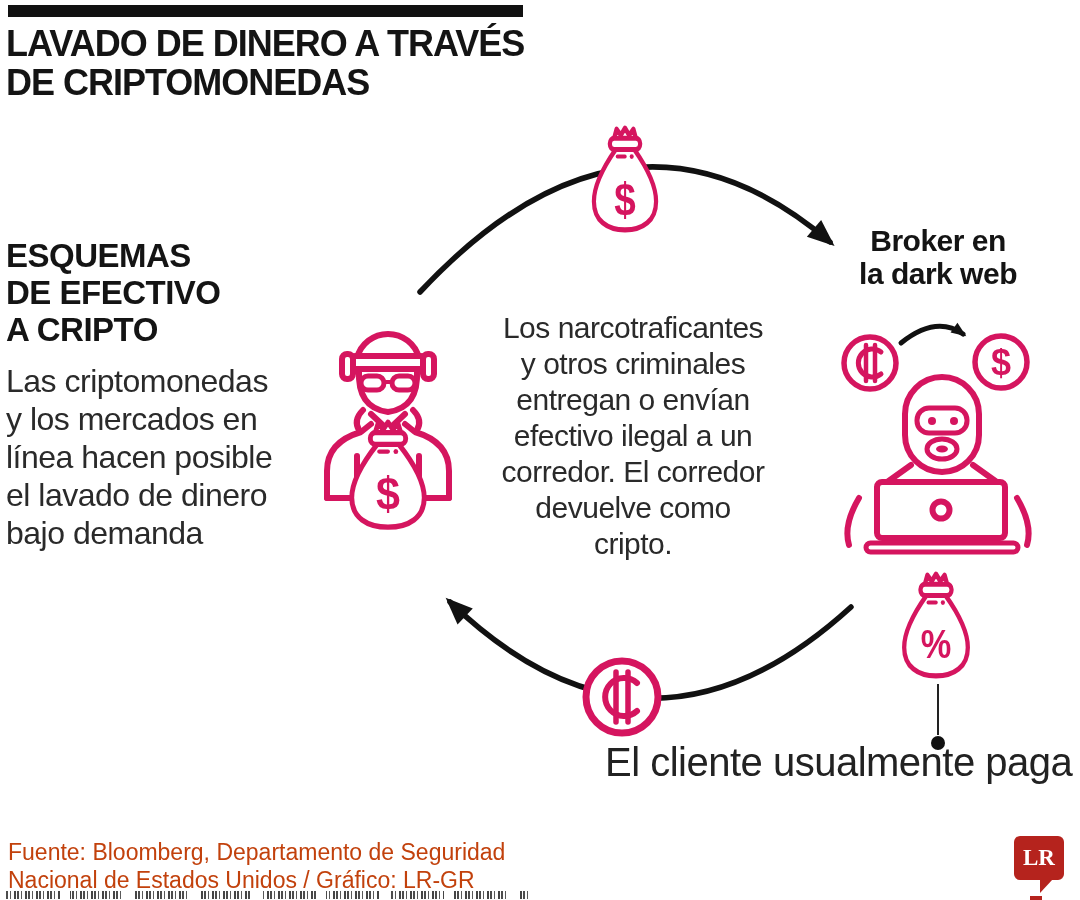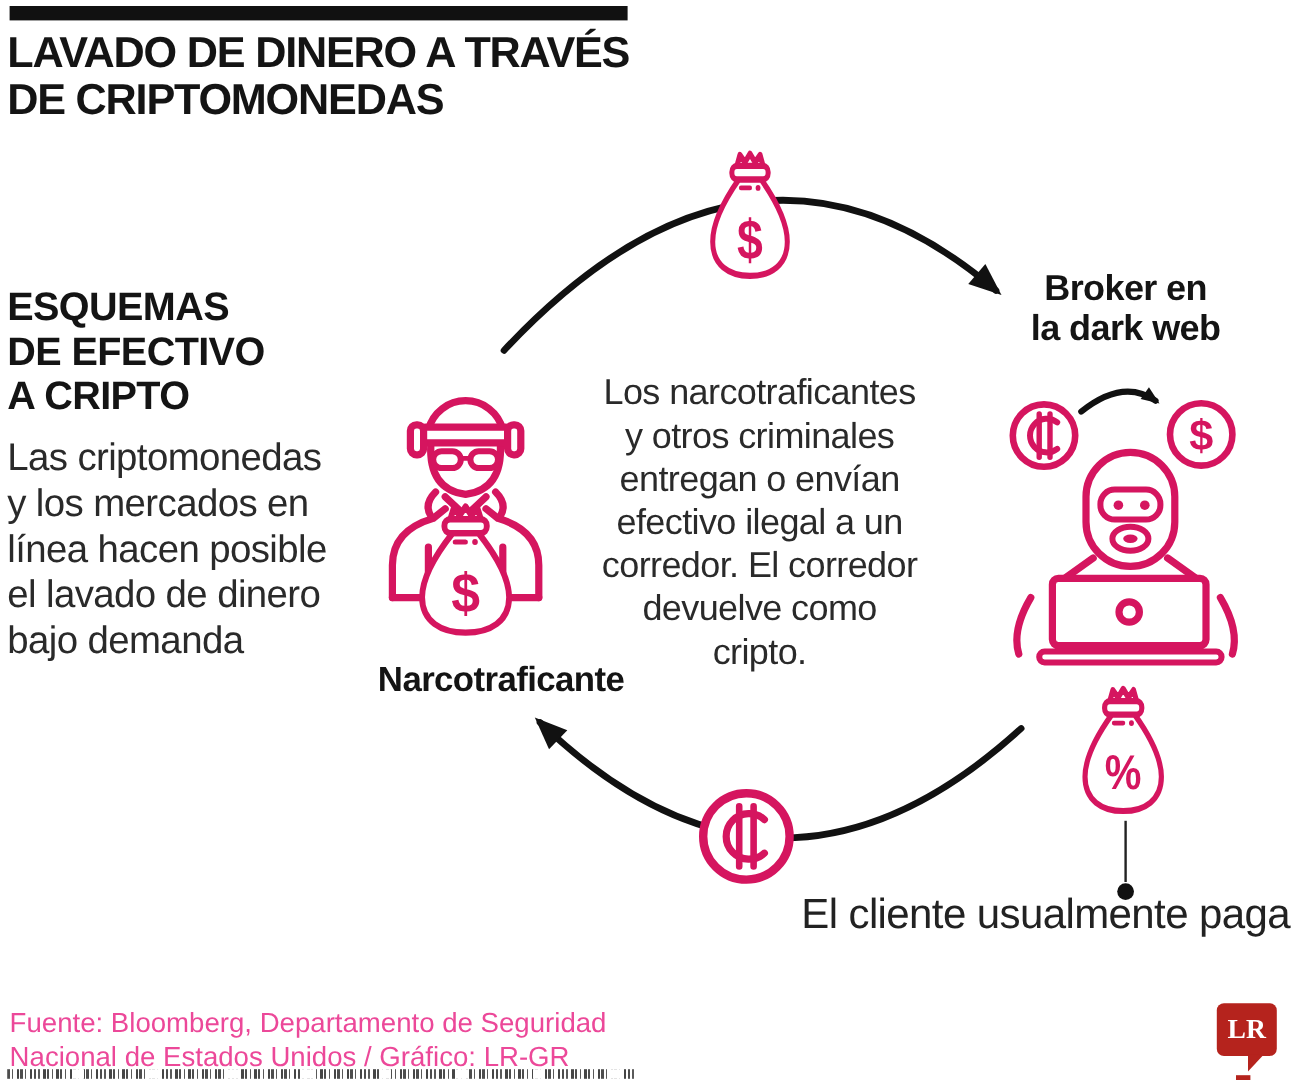--- a/index.html
+++ b/index.html
@@ -9,23 +9,23 @@
   }
   .abs{position:absolute;}
   .pre{white-space:pre-line;}
   #top-bar{left:8px;top:5px;width:515px;height:12px;background:#111;}
   #main-title{left:6px;top:24px;font-size:36px;line-height:39px;font-weight:700;letter-spacing:-1px;color:#141414;}
   #scheme-heading{left:6px;top:237px;font-size:33px;line-height:37px;font-weight:700;letter-spacing:-0.5px;color:#141414;}
   #scheme-body{left:6px;top:362px;font-size:32px;line-height:38px;font-weight:400;color:#2a2a2a;letter-spacing:-0.5px;}
   #center-text{left:450px;top:310px;width:366px;text-align:center;font-size:30px;line-height:36px;color:#2a2a2a;letter-spacing:-0.5px;}
   #broker-label{left:828px;top:224px;width:220px;text-align:center;font-size:30px;line-height:33px;font-weight:700;letter-spacing:-0.5px;color:#141414;}
   #narco-label{left:295px;top:551px;width:245px;text-align:center;font-size:29px;font-weight:700;letter-spacing:-0.5px;color:#141414;}
-  #commission-text{left:605px;top:744px;width:470px;text-align:right;font-size:35px;line-height:36px;color:#222;letter-spacing:-0.5px;}
+  #commission-text{left:605px;top:744px;width:470px;text-align:left;font-size:40px;line-height:36px;color:#222;letter-spacing:-0.5px;}
   #commission-text b{color:#111;}
-  #footer-source{left:8px;top:838px;font-size:23px;line-height:28px;color:#ec4899;}
+  #footer-source{left:8px;top:838px;font-size:23px;line-height:28px;color:#c2410c;}
   #glitch-strip{left:6px;top:891px;width:524px;height:8px;
     background-image:
       repeating-linear-gradient(90deg, rgba(255,255,255,0) 0 54px, #fff 54px 64px),
       repeating-linear-gradient(90deg, #4d4d4d 0 2px, #fff 2px 4px, #5a5a5a 4px 5px, #fff 5px 8px, #454545 8px 10px, #fff 10px 11px);
   }
   #lr-logo{left:1014px;top:836px;width:50px;height:44px;background:#b5231d;border-radius:6px;
     display:flex;align-items:center;justify-content:center;}
   #lr-logo .lr-text{color:#fff;font-family:"Liberation Serif",serif;font-weight:700;font-size:23px;letter-spacing:0px;}
   #lr-tail{left:1040px;top:879px;width:0;height:0;border-top:14px solid #b5231d;border-right:13px solid transparent;}
   #lr-speck{left:1030px;top:896px;width:12px;height:4px;background:#b5231d;}
@@ -102,21 +102,20 @@
     </g>
     <g transform="translate(26,112) scale(0.98,1.05)">
       <path d="M37 14 L40 5 L45 11 L50 4 L55 11 L60 5 L63 14" fill="#fff" stroke="#d5155f" stroke-width="5" stroke-linejoin="round" stroke-linecap="round"></path>
       <path d="M39 25 C28 38 13 58 13 76 C13 95 29 104 50 104 C71 104 87 95 87 76 C87 58 72 38 61 25 Z" fill="#fff" stroke="#d5155f" stroke-width="5" stroke-linejoin="round"></path>
       <rect x="32" y="14" width="36" height="11" rx="5" fill="#fff" stroke="#d5155f" stroke-width="5"></rect>
       <path d="M41 32 h9" stroke="#d5155f" stroke-width="4" stroke-linecap="round"></path>
       <circle cx="58" cy="32" r="2.4" fill="#d5155f"></circle>
       <text x="50" y="88" text-anchor="middle" font-size="44" font-weight="700" fill="#d5155f" font-family="Liberation Sans,sans-serif">$</text>
     </g>
   </svg>
-  <div id="narco-label" class="abs z3">Narcotraficante</div>
 
   <svg class="abs z2" style="left:833px;top:315px;" width="205" height="245" viewBox="0 0 205 245">
     <defs>
       <marker id="ah2" markerUnits="userSpaceOnUse" markerWidth="22" markerHeight="22" refX="14" refY="10" orient="auto">
         <path d="M3 4 L18 10 L3 16 Z" fill="#111"></path>
       </marker>
     </defs>
 
     <g>
       <circle cx="37" cy="48" r="26" fill="#fff" stroke="#d5155f" stroke-width="5.5"></circle>

